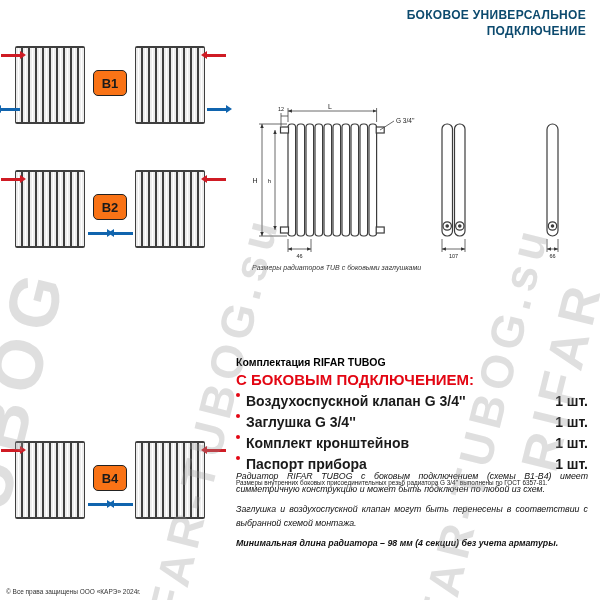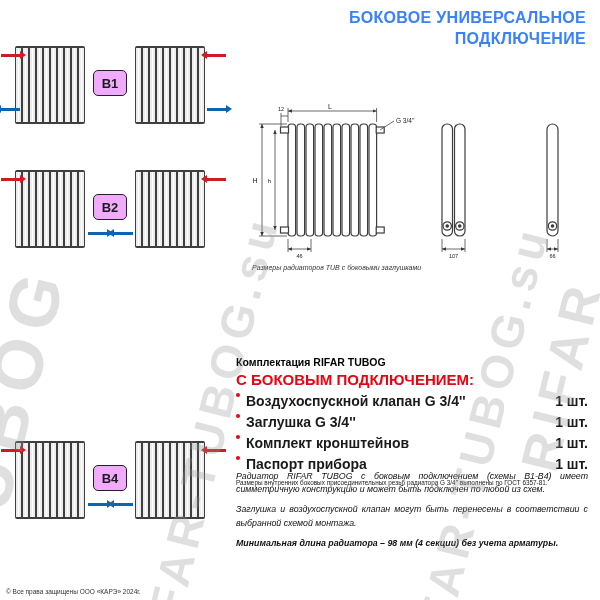--- a/index.html
+++ b/index.html
@@ -9,31 +9,31 @@
   
   .wm{position:absolute;z-index:3;pointer-events:none;font-weight:800;white-space:nowrap;
       color:rgba(150,150,150,0.30);transform-origin:0 50%;transform:rotate(-76deg);}
   .wm1{left:-30px;top:520px;font-size:70px;letter-spacing:10px;}
   .wm2{left:150px;top:645px;font-size:46px;letter-spacing:6px;}
   .wm3{left:420px;top:655px;font-size:46px;letter-spacing:6px;}
   .wm4{left:538px;top:440px;font-size:52px;letter-spacing:8px;}
 
   
   .title{position:absolute;top:8px;right:14px;z-index:2;text-align:right;
-         font-size:16px;font-weight:800;line-height:1.3;color:#3b82f6;letter-spacing:.3px;}
+         font-size:12px;font-weight:800;line-height:1.3;color:#0c4a6e;letter-spacing:.3px;}
 
   
   .scheme{position:absolute;left:15px;width:190px;height:74px;z-index:2;}
   .radiator{position:absolute;top:0;width:70px;height:74px;border-radius:2px;
     border-top:2px solid #3f3f3f;border-bottom:2px solid #3f3f3f;
     background:repeating-linear-gradient(to right,
       #3f3f3f 0 1.3px,#ededed 1.3px 2.6px,#ffffff 2.6px 4.4px,#ededed 4.4px 5.7px,#3f3f3f 5.7px 7px);}
   .rad-left{left:0;}
   .rad-right{left:120px;}
-  .scheme-label{position:absolute;left:78px;top:24px;width:32px;height:24px;background:#f0abfc;
+  .scheme-label{position:absolute;left:78px;top:24px;width:32px;height:24px;background:#f97316;
     border:1.5px solid #222;border-radius:5px;font-weight:800;font-size:13px;
     display:flex;align-items:center;justify-content:center;}
   .arr{position:absolute;height:2.6px;width:19px;}
   .arr.red{background:#cf1b24;color:#cf1b24;}
   .arr.blue{background:#1064ae;color:#1064ae;}
   .arr::after{content:"";position:absolute;top:50%;margin-top:-4.2px;width:0;height:0;
     border-top:4.2px solid transparent;border-bottom:4.2px solid transparent;}
   .arr.dr::after{left:100%;border-left:6.5px solid currentColor;}
   .arr.dl::after{right:100%;border-right:6.5px solid currentColor;}
   .a-tl{left:-14px;top:8px;}  .a-bl{left:-14px;top:62px;}

